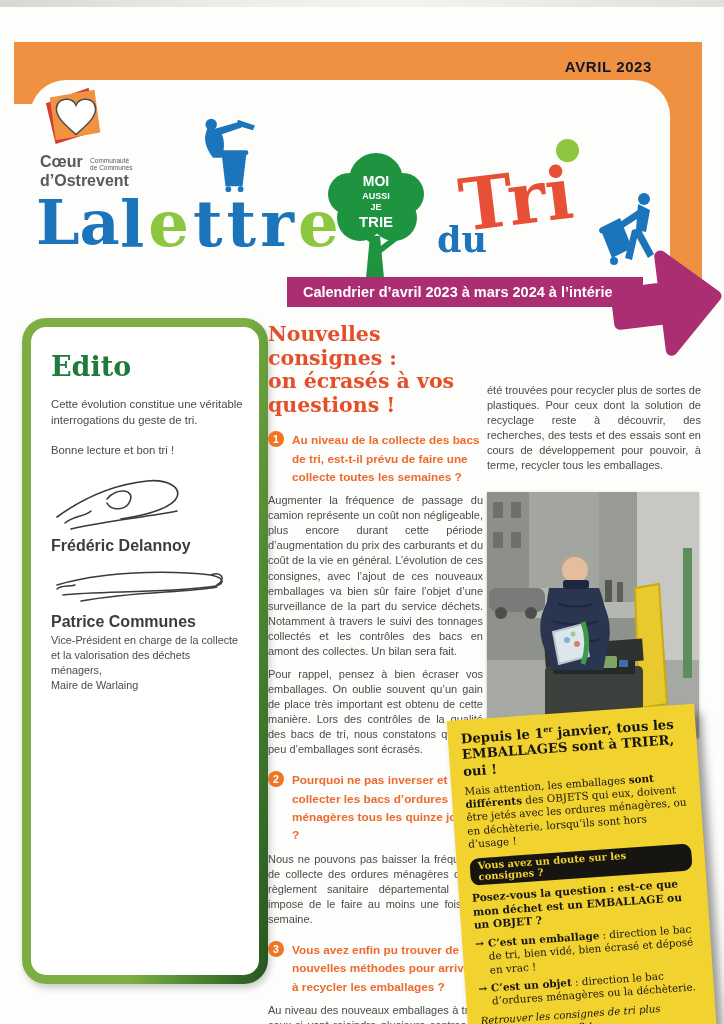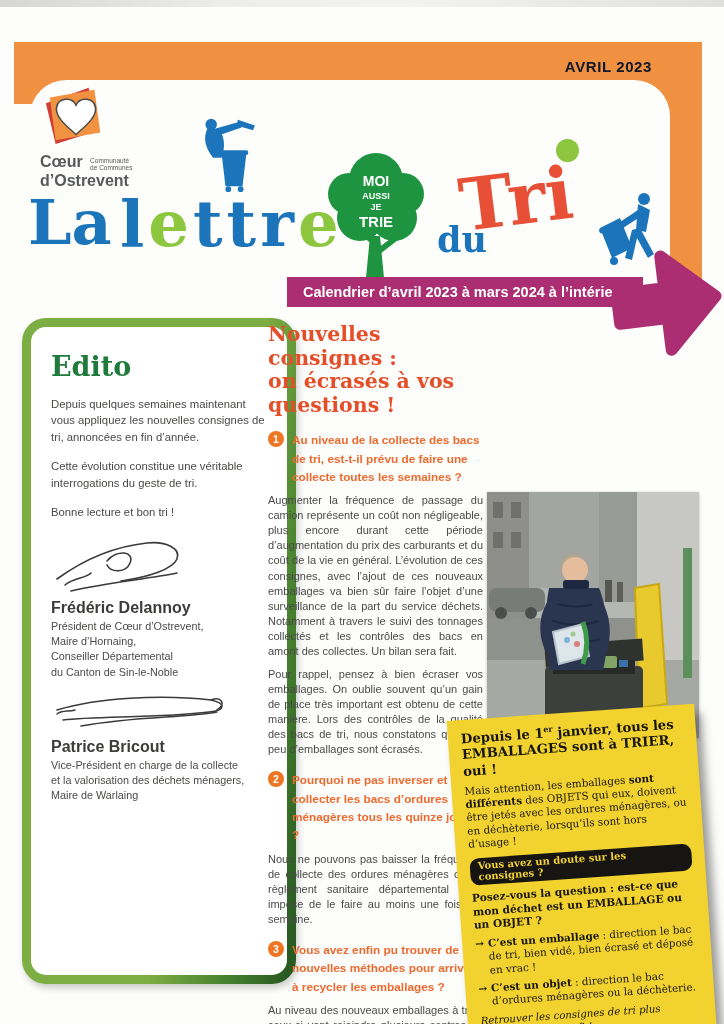--- a/index.html
+++ b/index.html
@@ -16,35 +16,35 @@
   .inset{left:30px;top:80px;width:640px;height:250px;background:#fdfdfb;border-radius:36px;}
   .issue{left:540px;top:58px;width:112px;text-align:right;color:#0f172a;font-weight:bold;
          font-size:15px;letter-spacing:.6px;}
   .logo{left:40px;top:82px;width:180px;}
   .logo-text{margin-top:2px;color:#58595b;line-height:1;}
   .logo-name1{font-size:16px;font-weight:bold;display:inline-block;}
   .logo-sub{display:inline-block;vertical-align:top;font-size:6.5px;line-height:1.15;margin-left:3px;margin-top:3px;}
   .logo-name2{font-size:16px;font-weight:bold;margin-top:1px;}
 
   .display{font-family:"DejaVu Serif","Liberation Serif",serif;font-weight:bold;}
-  .title-la{left:28px;top:192px;font-size:62px;color:#1c75bb;line-height:1;}
+  .title-la{left:36px;top:192px;font-size:62px;color:#1c75bb;line-height:1;}
   .title-lettre{left:120px;top:192px;font-size:64px;line-height:1;letter-spacing:4px;}
   .c-blue{color:#1c75bb;} .c-green{color:#8dc63f;}
   .title-du{left:437px;top:222px;font-size:35px;color:#1c75bb;line-height:1;}
   .title-tri{left:464px;top:170px;font-size:72px;color:#e84f37;line-height:1;
              transform:rotate(-7deg);transform-origin:left bottom;}
   .dot-i{left:556px;top:139px;width:23px;height:23px;border-radius:50%;background:#8dc63f;}
   .fig1{left:196px;top:116px;} .fig2{left:592px;top:190px;} .tree{left:316px;top:144px;}
 
   .banner{left:287px;top:277px;width:356px;height:30px;background:#ab2e72;color:#fff;
           font-weight:bold;font-size:14.5px;line-height:30px;text-align:center;}
   .arrow{left:612px;top:240px;}
 
   
-  .card{left:22px;top:318px;width:274px;height:666px;border:9px solid transparent;border-radius:24px;
+  .card{left:22px;top:318px;width:246px;height:666px;border:9px solid transparent;border-radius:24px;
         background:linear-gradient(#fff,#fff) padding-box,
                    linear-gradient(100deg,#7cae43 62%,#47812f 82%,#24541f 100%) border-box;
         box-shadow:2px 4px 7px rgba(0,0,0,.2);padding:24px 16px 31px 20px;box-sizing:border-box;}
   .edito-h{font-family:"DejaVu Serif","Liberation Serif",serif;font-weight:bold;font-size:27px;
            color:#1f7a3c;margin:0 0 14px 0;}
   .edito-p{font-size:11.3px;line-height:1.45;color:#4a4a48;margin:0 0 13px 0;}
   .sig{display:block;margin:10px 0 4px 0;}
   .sig-name{font-size:16px;font-weight:bold;color:#3c3c3a;margin-top:4px;}
   .sig-roles{font-size:10.8px;line-height:1.4;color:#4a4a48;white-space:pre-line;margin-top:2px;}
 
@@ -161,47 +161,42 @@
     </g>
   </svg>
 
   <div class="abs banner">Calendrier d’avril 2023 à mars 2024 à l’intérieur</div>
   <svg class="abs arrow" width="112" height="120" viewBox="0 0 112 120">
     <polygon points="6,48 54,48 54,16 104,62 54,110 54,78 6,78" fill="#ab2e72" stroke="#ab2e72" stroke-width="12" stroke-linejoin="round" transform="rotate(-7 55 63)"></polygon>
   </svg>
 
   <div class="abs card">
     <h2 class="edito-h">Edito</h2>
-    <p class="edito-p">Depuis quelques semaines maintenant vous appliquez les nouvelles consignes de tri, annoncées en fin d’année.</p>
     <p class="edito-p">Cette évolution constitue une véritable interrogations du geste de tri.</p>
     <p class="edito-p">Bonne lecture et bon tri !</p>
 
     <svg class="sig" width="152" height="62" viewBox="0 0 152 62">
       <g fill="none" stroke="#3a3a3a" stroke-width="1.6" stroke-linecap="round">
         <path d="M6,46 C28,30 58,14 96,10 C116,8 130,16 126,26 C122,36 98,44 70,48"></path>
         <path d="M56,28 C66,16 84,18 79,30 C75,40 60,40 56,32"></path>
         <path d="M14,52 C24,44 34,46 40,40"></path>
         <path d="M20,58 C54,50 96,46 126,40"></path>
       </g>
     </svg>
     <div class="sig-name">Frédéric Delannoy</div>
-    <div class="sig-roles">Président de Cœur d’Ostrevent,
-Maire d’Hornaing,
-Conseiller Départemental
-du Canton de Sin-le-Noble</div>
 
     <svg class="sig" width="182" height="44" viewBox="0 0 182 44">
       <g fill="none" stroke="#3a3a3a" stroke-width="1.5" stroke-linecap="round">
         <path d="M6,20 C45,8 110,4 160,10 C174,13 176,20 158,22 C108,28 44,26 12,30"></path>
         <path d="M160,10 C170,6 176,14 166,20"></path>
         <path d="M6,24 C10,20 18,22 24,20"></path>
         <path d="M30,36 C84,26 134,28 166,22"></path>
       </g>
     </svg>
-    <div class="sig-name">Patrice Bricout</div>
+    <div class="sig-name">Patrice Communes</div>
     <div class="sig-roles">Vice-Président en charge de la collecte
 et la valorisation des déchets ménagers,
 Maire de Warlaing</div>
   </div>
 
   <div class="abs col-mid">
     <h1 class="main-h">Nouvelles consignes :
 on écrasés à vos questions !</h1>
 
     <div class="qblock">
@@ -223,20 +218,23 @@
 
     <div class="qblock">
       <div class="qhead">
         <span class="qnum">3</span>
         <span class="qtext">Vous avez enfin pu trouver de nouvelles méthodes pour arriver à recycler les emballages ?</span>
       </div>
       <p class="ans">Au niveau des nouveaux emballages à trier, ceux-ci vont rejoindre plusieurs centres de tri novateurs mis en place par CITEO. De nouvelles méthodes ont</p>
     </div>
   </div>
 
+  <div class="abs col-right">
+    <p class="ans" style="margin:0;">été trouvées pour recycler plus de sortes de plastiques. Pour ceux dont la solution de recyclage reste à découvrir, des recherches, des tests et des essais sont en cours de développement pour pouvoir, à terme, recycler tous les emballages.</p>
+  </div>
 
   <svg class="abs photo" viewBox="0 0 212 246">
     <rect width="212" height="246" fill="#b4b8b3"></rect>
     <rect x="0" y="0" width="42" height="126" fill="#8e8e8a"></rect>
     <rect x="6" y="10" width="10" height="16" fill="#6f6f6b"></rect>
       <rect x="24" y="10" width="10" height="16" fill="#6f6f6b"></rect>
     <rect x="6" y="40" width="10" height="16" fill="#6f6f6b"></rect>
       <rect x="24" y="40" width="10" height="16" fill="#6f6f6b"></rect>
     <rect x="42" y="0" width="70" height="96" fill="#a3a5a0"></rect>
     <rect x="112" y="0" width="44" height="110" fill="#989a95"></rect>

